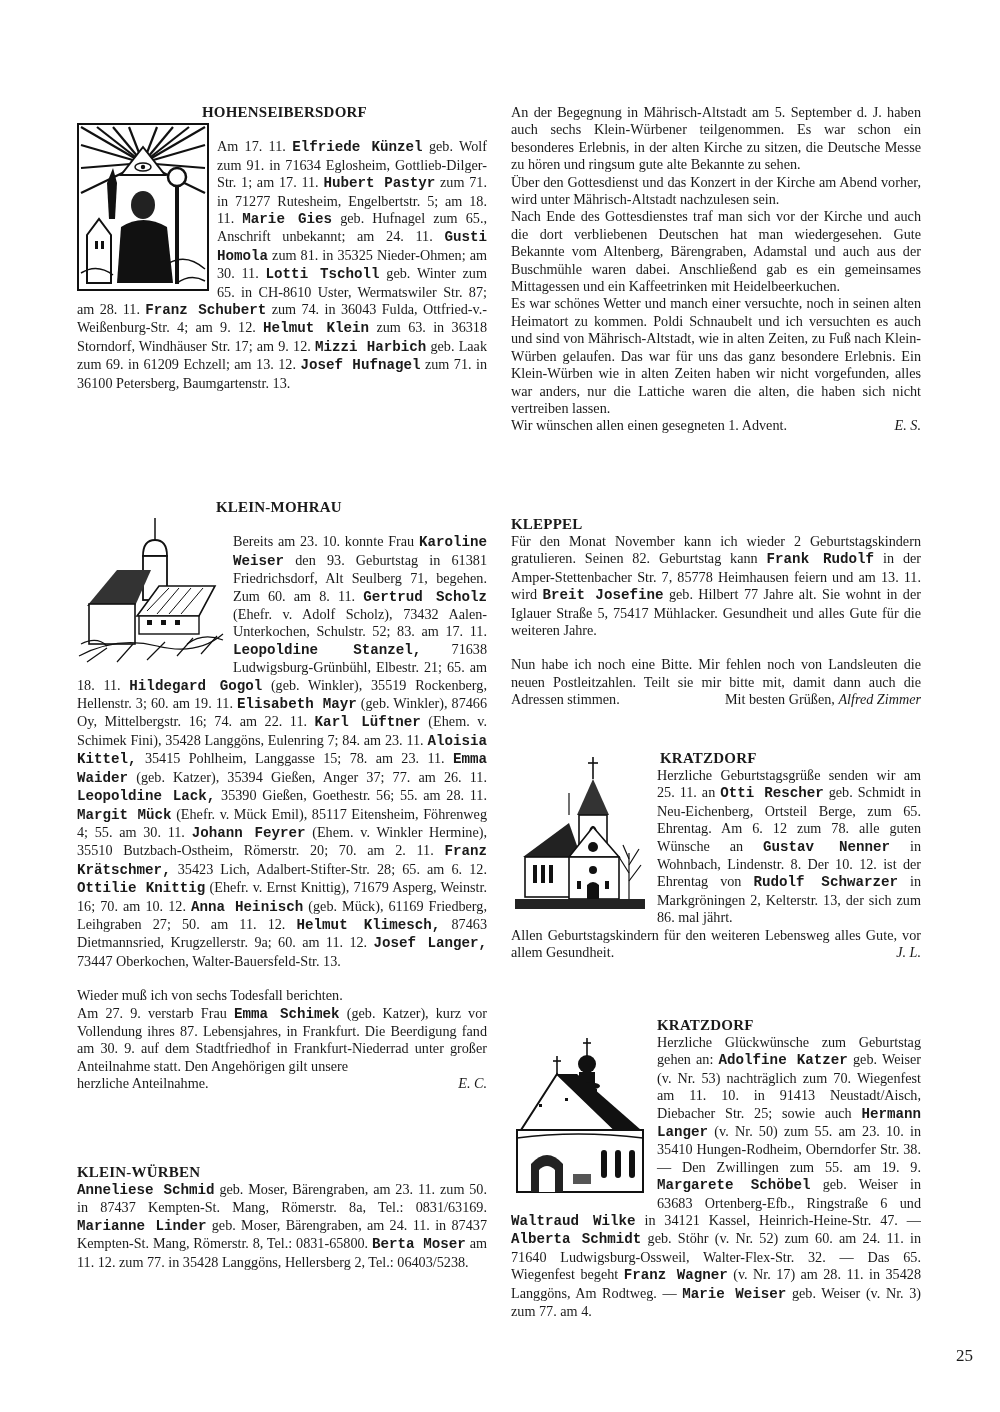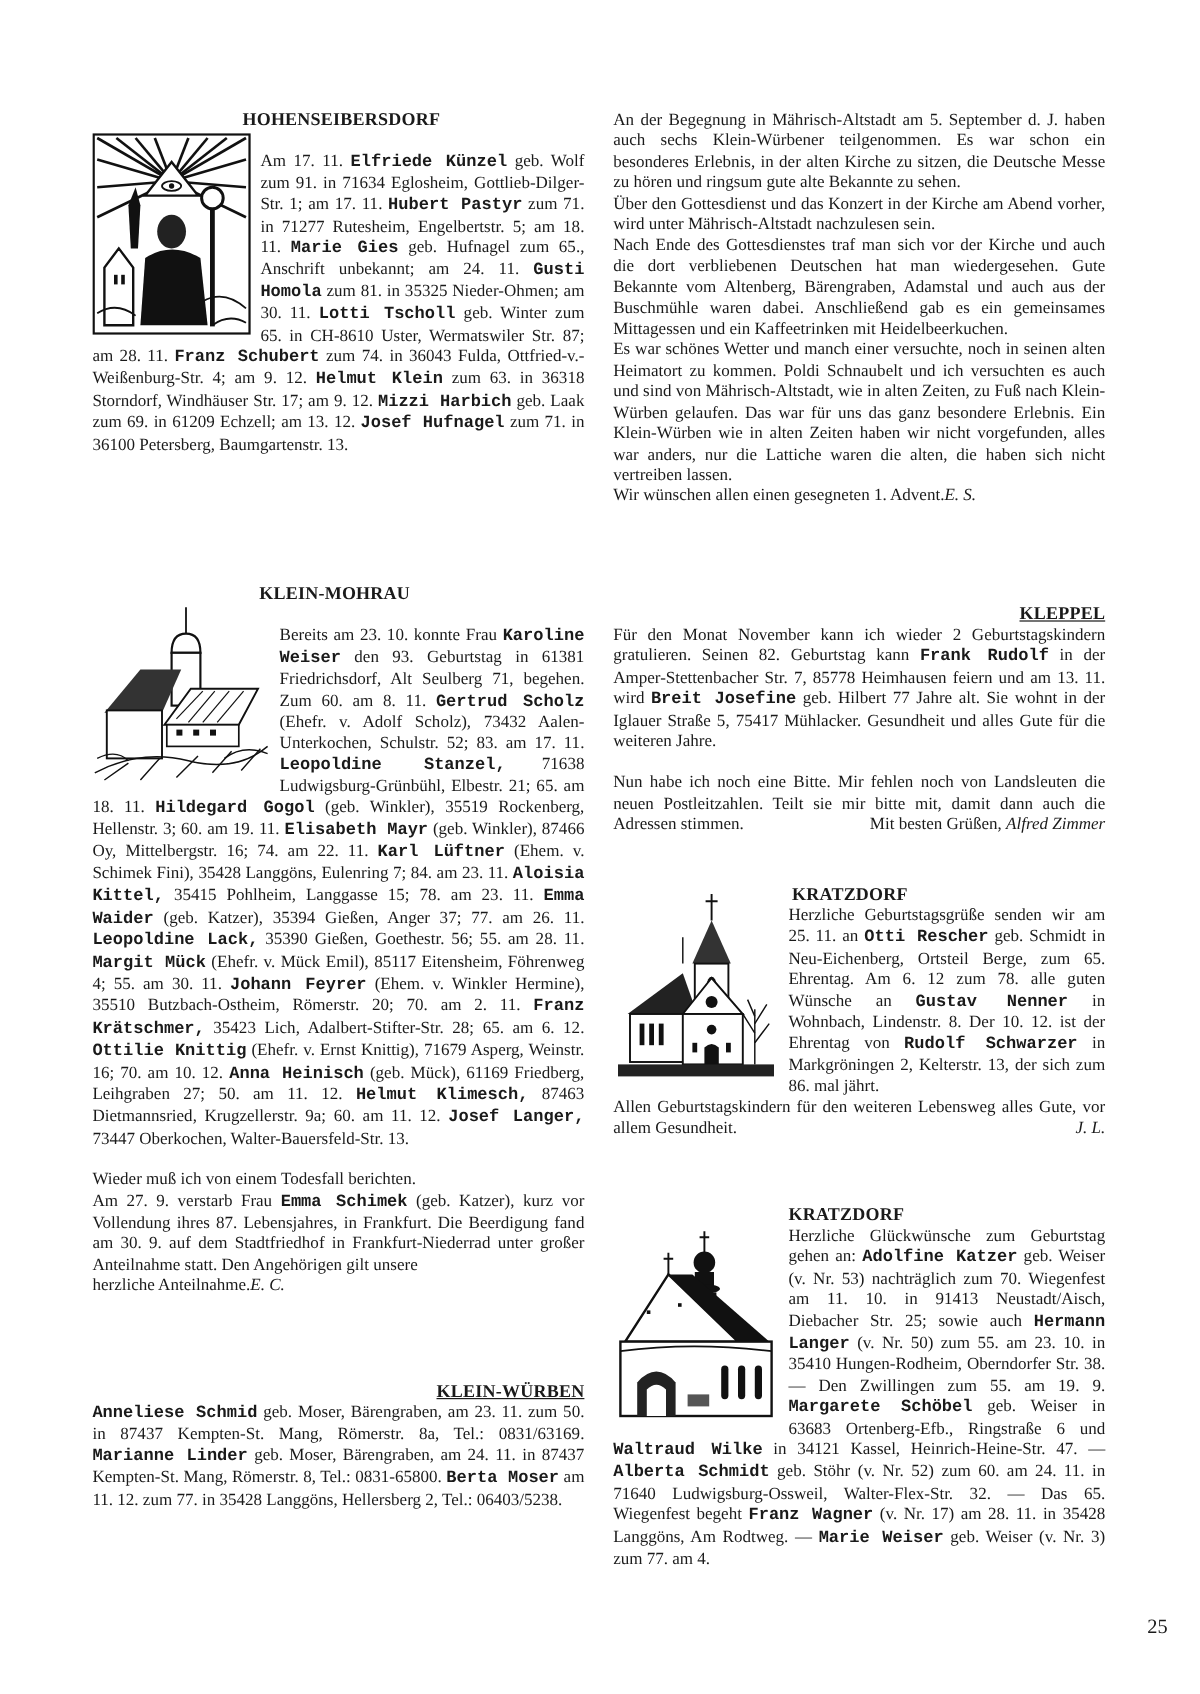--- a/index.html
+++ b/index.html
@@ -1,25 +1,25 @@
 <!DOCTYPE html>
 <html><head>
 <meta charset="utf-8">
 <style>
   html, body { margin: 0; padding: 0; background: #ffffff; }
   body { width: 1000px; height: 1412px; position: relative; overflow: hidden;
          font-family: "Liberation Serif", "DejaVu Serif", serif; color: #1a1a1a; }
-  .col { position: absolute; width: 410px; font-size: 14.2px; line-height: 17.4px; text-align: justify; hyphens: manual; }
+  .col { position: absolute; width: 410px; font-size: 14.2px; line-height: 17.4px; text-align: justify; hyphens: manual; margin-top: 12px; }
   .col-left { left: 77px; }
   .col-right { left: 511px; }
   .section { position: absolute; width: 410px; }
   .heading { font-weight: bold; font-size: 15px; line-height: 17px; letter-spacing: 0.2px; }
-  .heading.center { text-align: right; text-decoration: underline; }
+  .heading.center { text-align: left; }
   .p { margin: 0; }
-  .sig-line { display: flex; justify-content: flex-start; }
+  .sig-line { display: flex; justify-content: space-between; }
   .sig { font-style: italic; }
   b { font-weight: bold; font-family: Liberation Mono, monospace; }
   .fig { float: left; margin: 0 8px 2px 0; background: #fff; }
   .pagenum { position: absolute; left: 940px; top: 1346px; font-size: 17px; margin-left: 16px; }
   .spacer { height: 17px; }
 </style>
 </head>
 <body>
 
 <div class="section col col-left" style="top:92px;">
@@ -91,21 +91,21 @@
         <path d="M10 146 L30 132 M40 146 L56 128 M70 144 L88 126 M100 140 L116 122 M124 138 L140 120"></path>
       <path d="M4 128 Q20 120 30 130"></path>
         <path d="M110 128 Q126 116 146 124"></path>
     </g>
   </svg>
   <p class="p">
     <br>
     <span>Bereits am 23. 10. konnte Frau </span><b>Karoline Weiser</b><span> den 93. Geburtstag in 61381 Friedrichsdorf, Alt Seulberg 71, begehen. Zum 60. am 8. 11. </span><b>Gertrud Scholz</b><span> (Ehefr. v. Adolf Scholz), 73432 Aalen-Unterkochen, Schulstr. 52; 83. am 17. 11. </span><b>Leopoldine Stanzel,</b><span> 71638 Ludwigsburg-Grünbühl, Elbestr. 21; 65. am 18. 11. </span><b>Hildegard Gogol</b><span> (geb. Winkler), 35519 Rockenberg, Hellenstr. 3; 60. am 19. 11. </span><b>Elisabeth Mayr</b><span> (geb. Winkler), 87466 Oy, Mittelbergstr. 16; 74. am 22. 11. </span><b>Karl Lüftner</b><span> (Ehem. v. Schimek Fini), 35428 Langgöns, Eulenring 7; 84. am 23. 11. </span><b>Aloisia Kittel,</b><span> 35415 Pohlheim, Langgasse 15; 78. am 23. 11. </span><b>Emma Waider</b><span> (geb. Katzer), 35394 Gießen, Anger 37; 77. am 26. 11. </span><b>Leopoldine Lack,</b><span> 35390 Gießen, Goethestr. 56; 55. am 28. 11. </span><b>Margit Mück</b><span> (Ehefr. v. Mück Emil), 85117 Eitensheim, Föhrenweg 4; 55. am 30. 11. </span><b>Johann Feyrer</b><span> (Ehem. v. Winkler Hermine), 35510 Butzbach-Ostheim, Römerstr. 20; 70. am 2. 11. </span><b>Franz Krätschmer,</b><span> 35423 Lich, Adalbert-Stifter-Str. 28; 65. am 6. 12. </span><b>Ottilie Knittig</b><span> (Ehefr. v. Ernst Knittig), 71679 Asperg, Weinstr. 16; 70. am 10. 12. </span><b>Anna Heinisch</b><span> (geb. Mück), 61169 Friedberg, Leihgraben 27; 50. am 11. 12. </span><b>Helmut Klimesch,</b><span> 87463 Dietmannsried, Krugzellerstr. 9a; 60. am 11. 12. </span><b>Josef Langer,</b><span> 73447 Oberkochen, Walter-Bauersfeld-Str. 13.</span>
   </p>
   <div class="spacer"></div>
-  <p class="p">Wieder muß ich von einem Todesfall berichten.</p>
+  <p class="p">Wieder muß ich von sechs Todesfall berichten.</p>
   <p class="p">
     <span>Am 27. 9. verstarb Frau </span><b>Emma Schimek</b><span> (geb. Katzer), kurz vor Vollendung ihres 87. Lebensjahres, in Frankfurt. Die Beerdigung fand am 30. 9. auf dem Stadtfriedhof in Frankfurt-Niederrad unter großer Anteilnahme statt. Den Angehörigen gilt unsere</span>
   </p>
   <div class="sig-line">
     <span>herzliche Anteilnahme.</span>
     <span class="sig">E. C.</span>
   </div>
 </div>
 
 <div class="section col col-left" style="top:1152px;">

